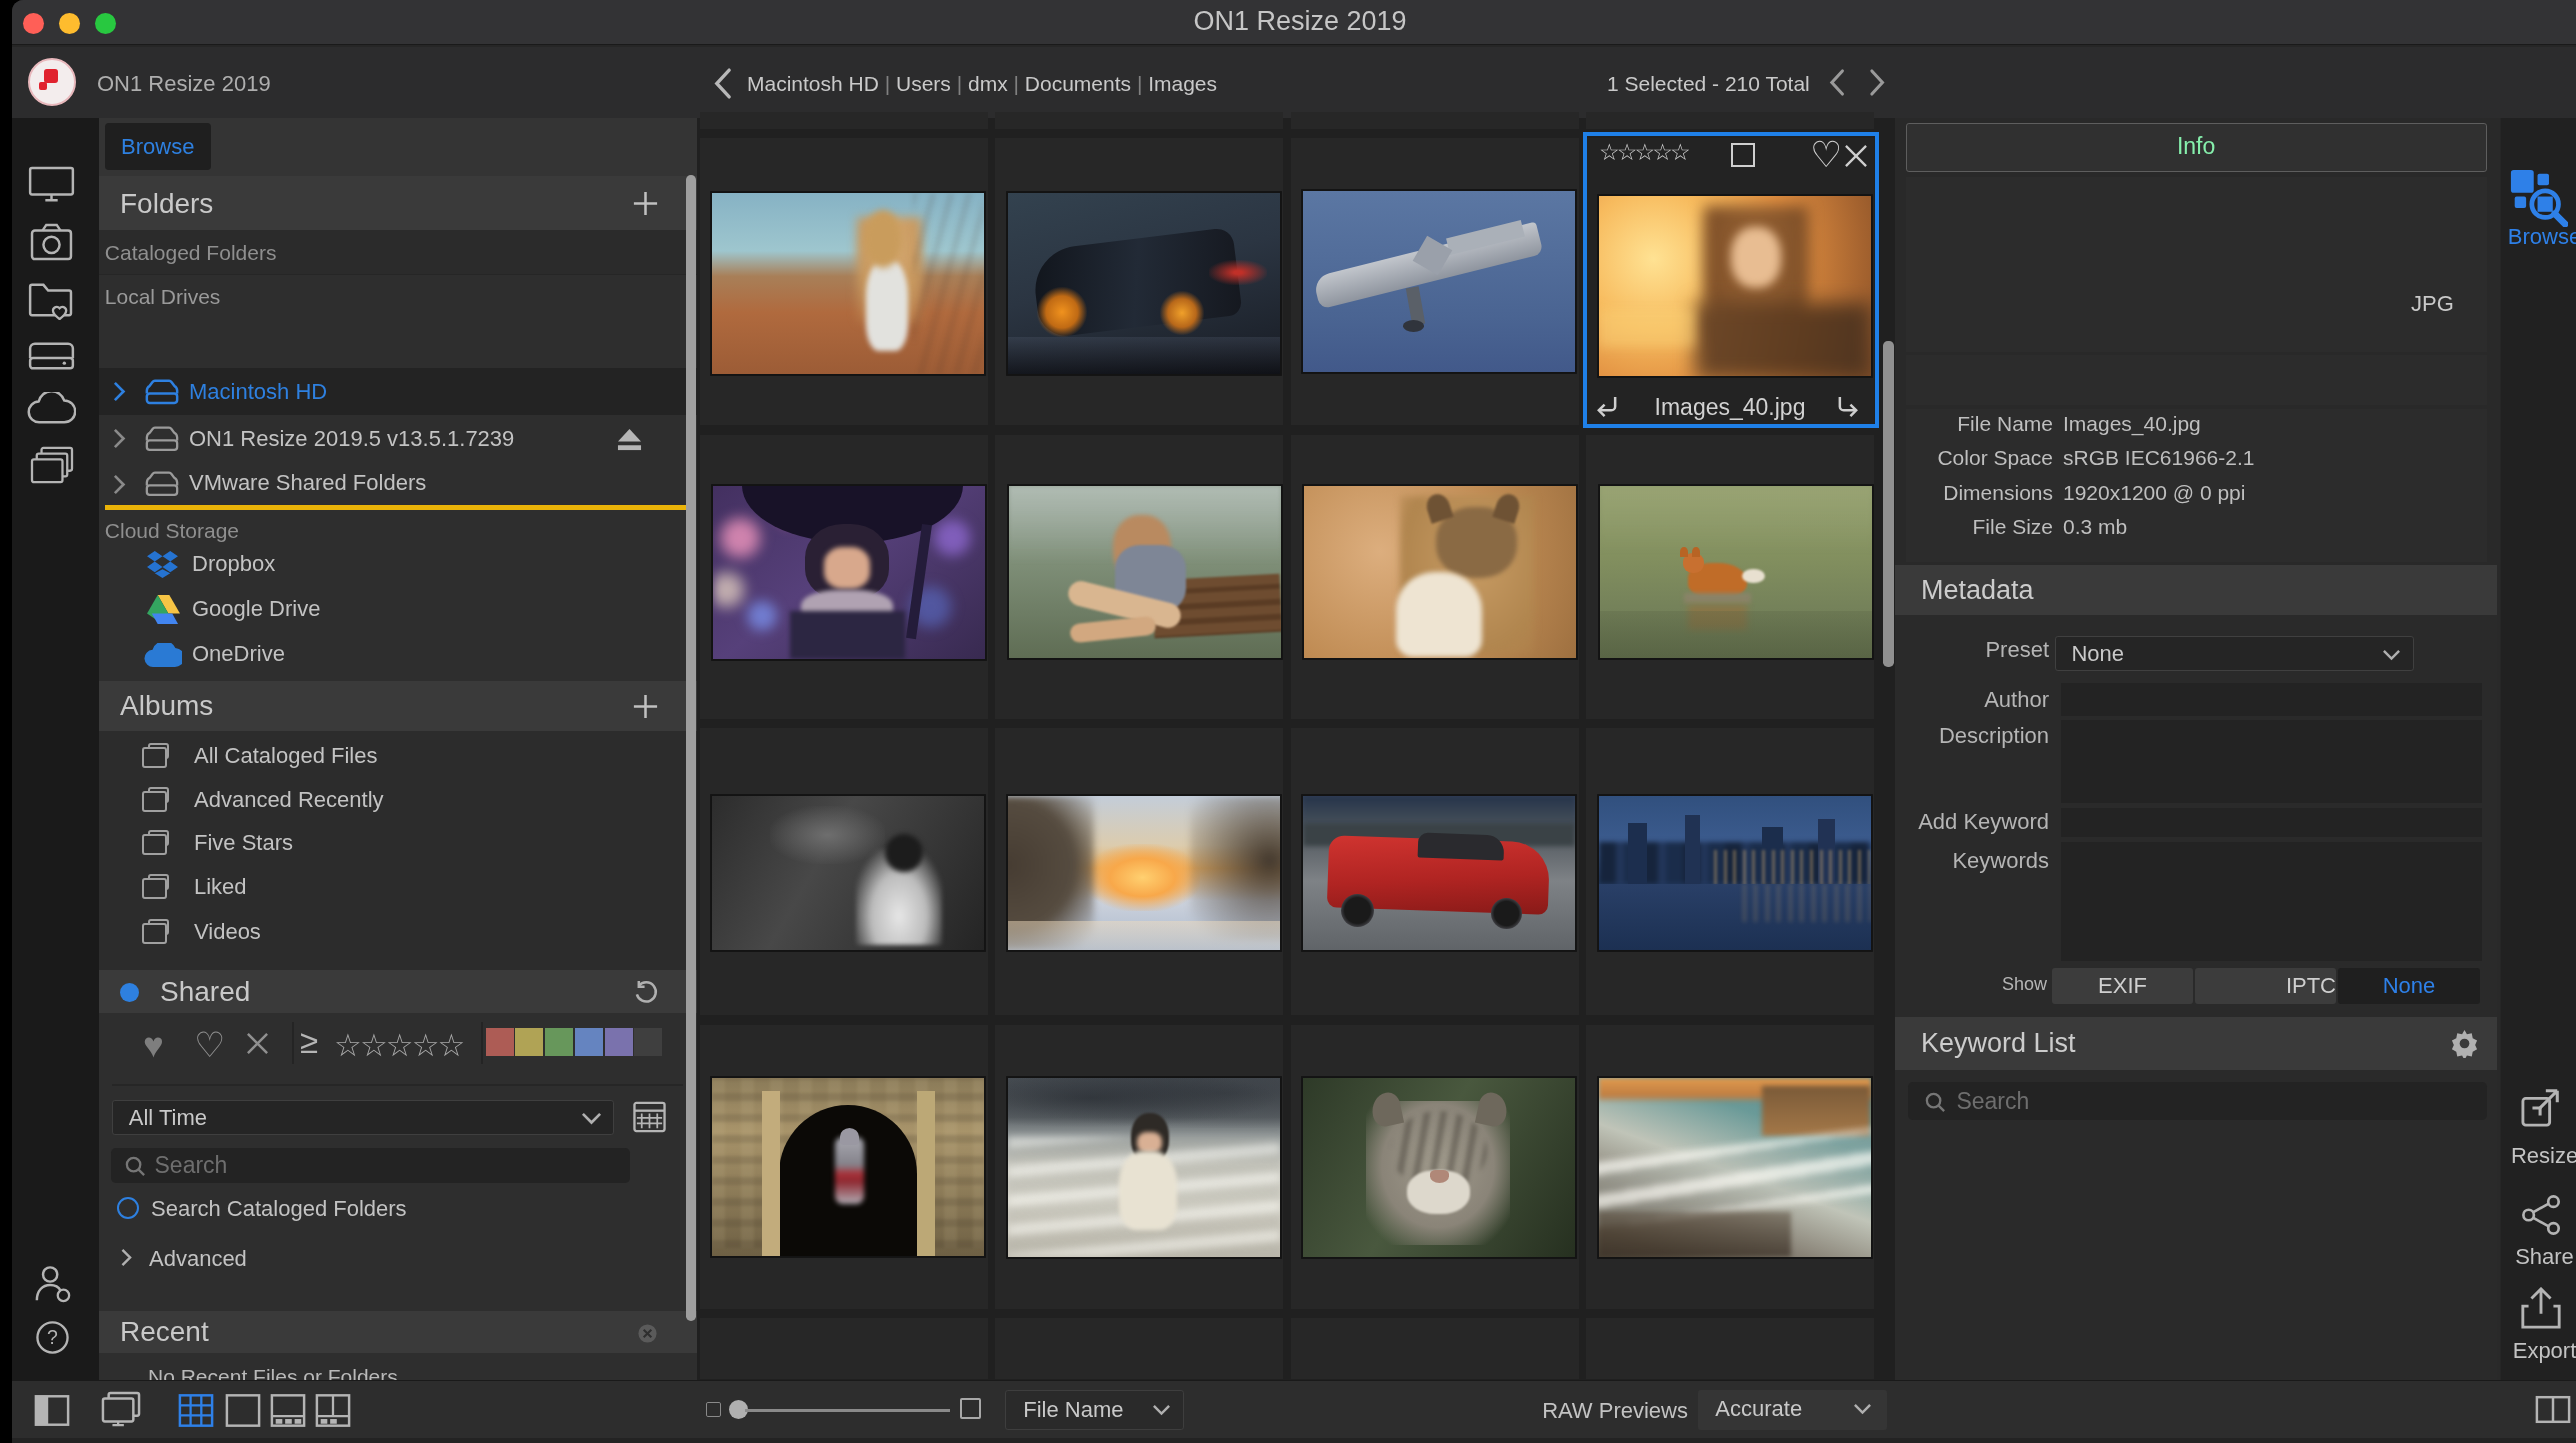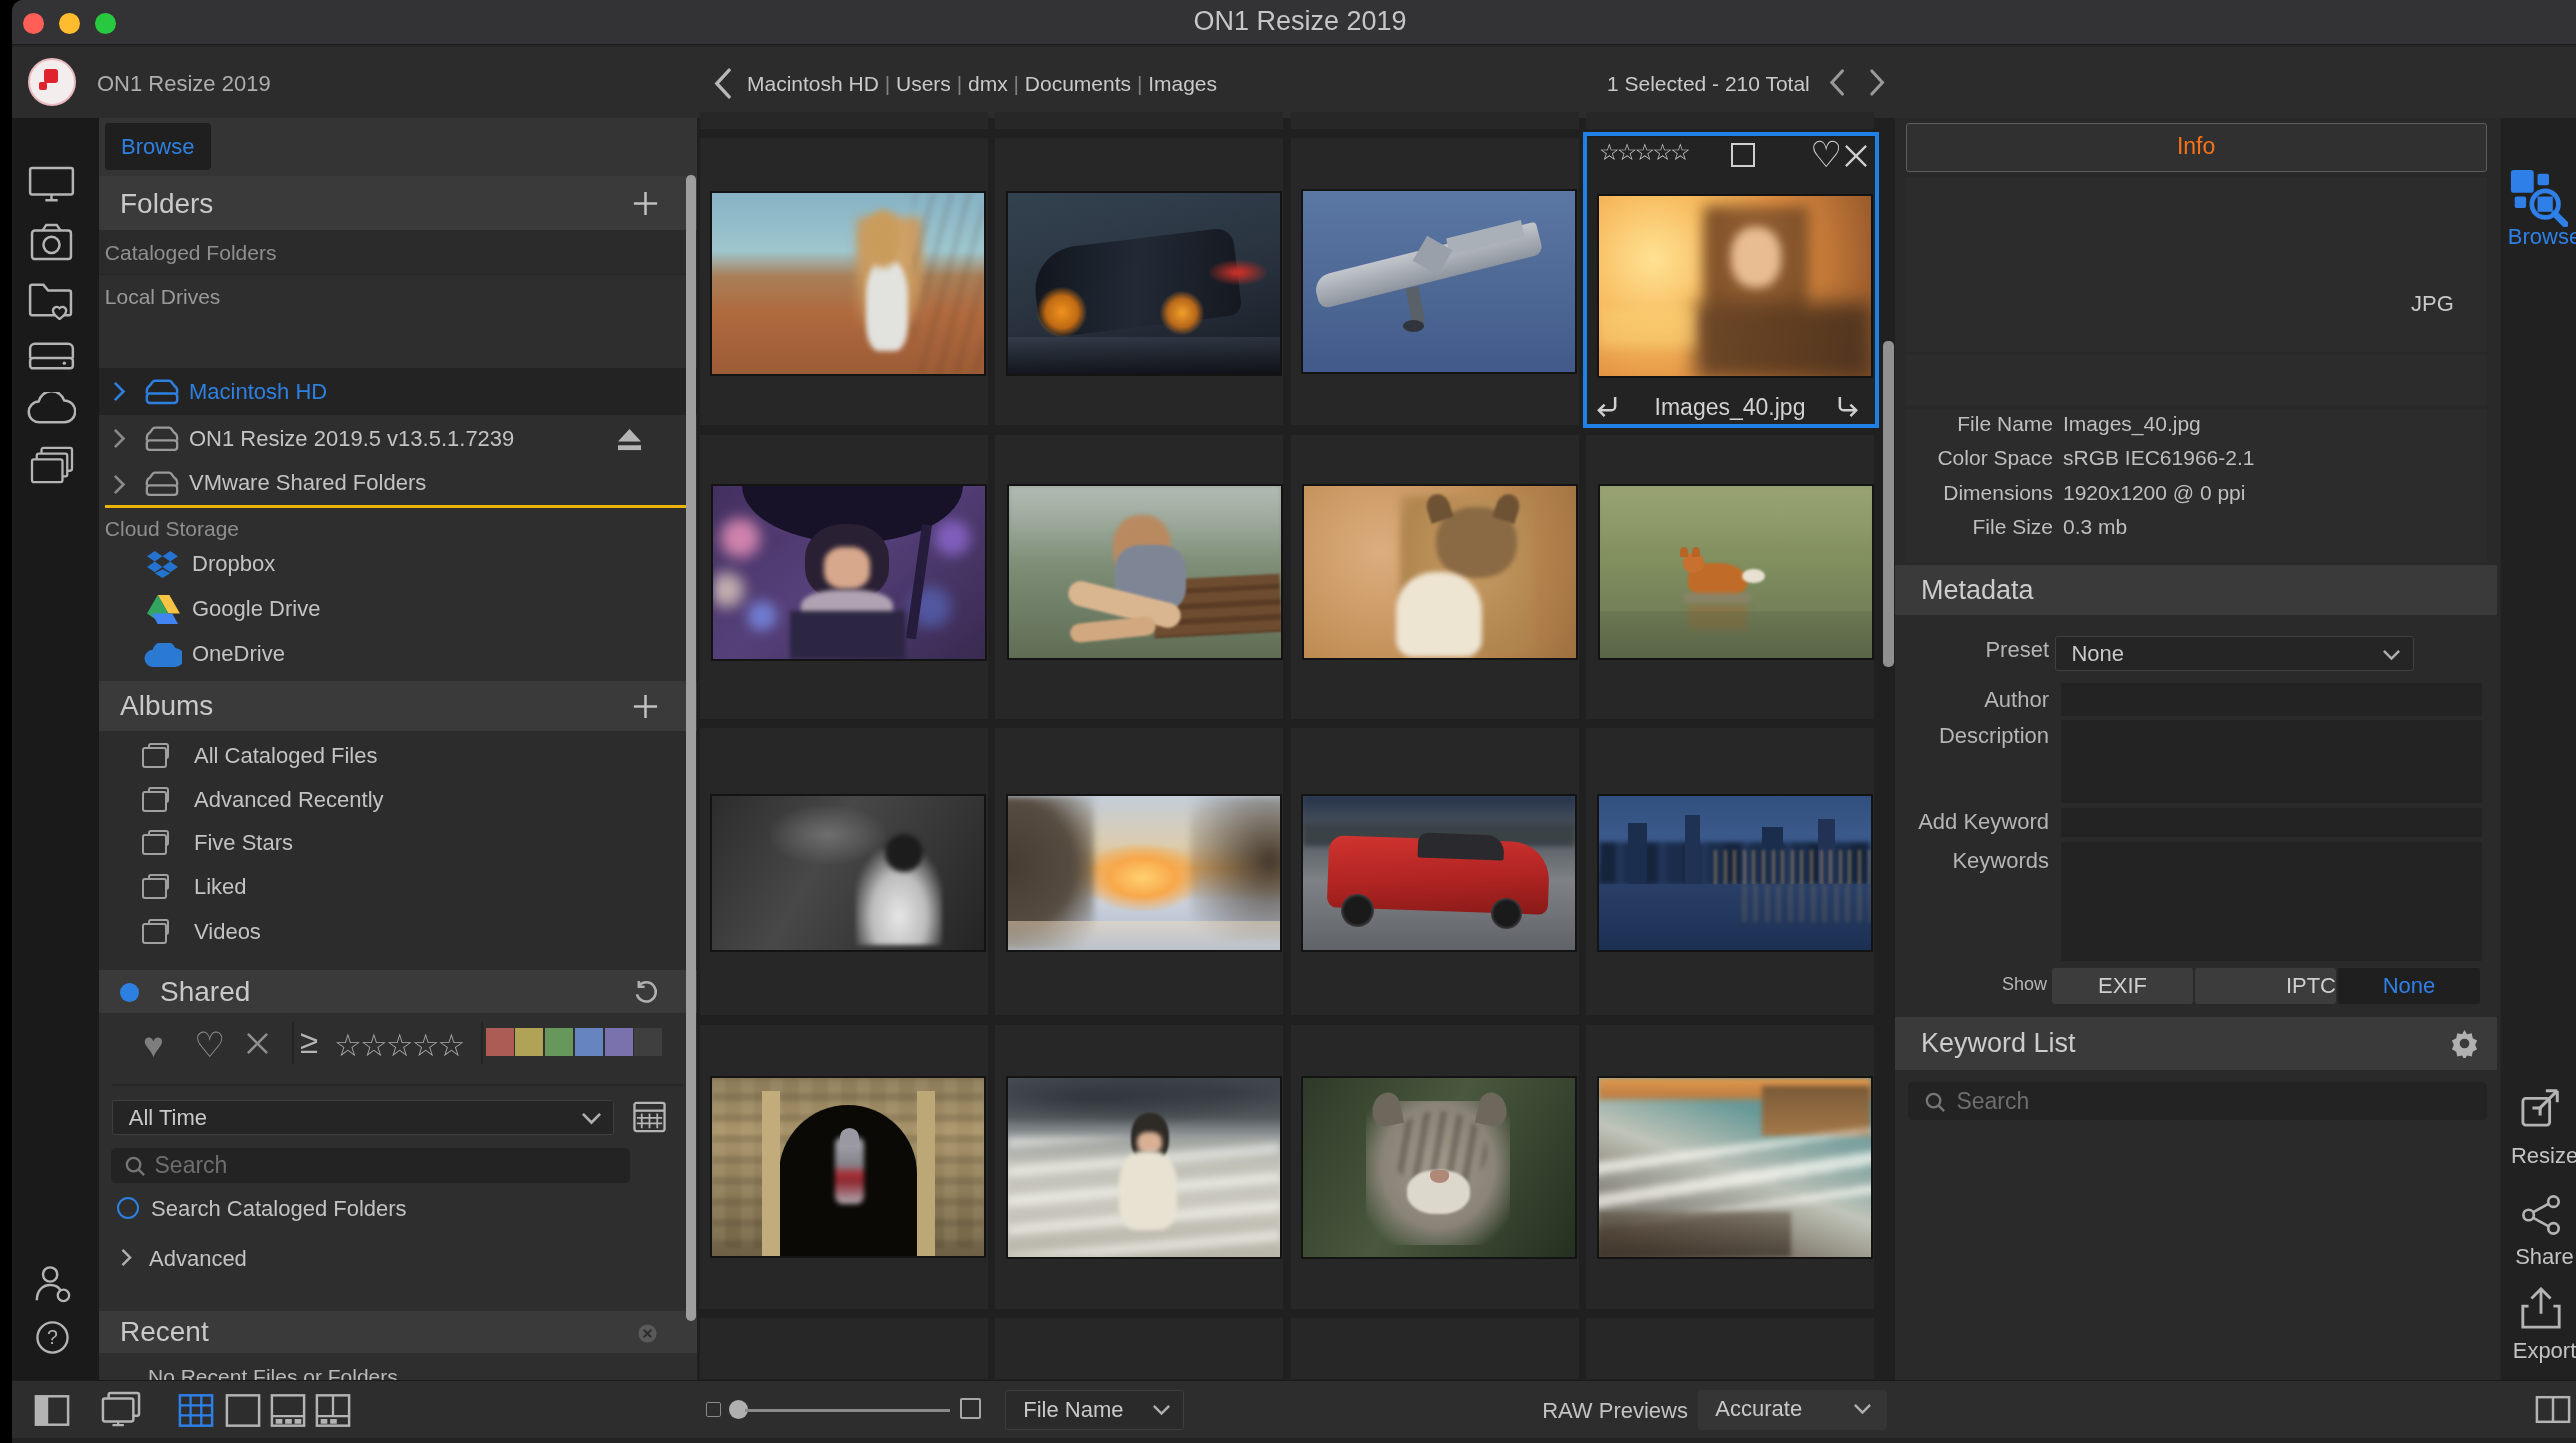--- a/index.html
+++ b/index.html
@@ -123,21 +123,21 @@
     <div class="abs" style="left:0;top:344px;width:598px;height:42px">
       <svg class="abs" style="left:13.4px;top:11.5px" width="13.4" height="21" viewBox="0 0 14 22">
           <path d="M3 2 l9 9 l-9 9" stroke="#8a8a8a" stroke-width="2.8" fill="none"></path>
         </svg>
       <svg class="abs" style="left:45px;top:7.7px" width="36" height="28" viewBox="0 0 38 29">
           <path d="M3 16 V13 a6 6 0 0 1 3-5 l3-4 a3 3 0 0 1 2.5-1.4 h15 A3 3 0 0 1 29 4 l3 4 a6 6 0 0 1 3 5 v3" stroke="#9a9a9a" stroke-width="2.4" fill="none"></path>
           <rect x="3" y="16" width="32" height="10" rx="3" stroke="#9a9a9a" stroke-width="2.4" fill="none"></rect>
         </svg>
       <div class="abs item" style="left:90px;top:0;line-height:42px">VMware Shared Folders</div>
     </div>
-    <div class="abs lbl" style="left:5.8px;top:387px;height:42px;line-height:42px;border-top:3px solid #eab308;width:586px">Cloud Storage</div>
+    <div class="abs lbl" style="left:5.8px;top:387px;height:42px;line-height:42px;border-top:5px solid #eab308;width:586px">Cloud Storage</div>
     <div class="abs" style="left:0;top:423px;width:598px;height:45px">
       <svg class="abs" style="left:47px;top:8.6px" width="33" height="29" viewBox="0 0 34 30">
           <path d="M9 1 L17 6.5 L9 12 L1 6.5 z M25 1 L33 6.5 L25 12 L17 6.5 z M9 12 L17 17.5 L9 23 L1 17.5 z M25 12 L33 17.5 L25 23 L17 17.5 z" fill="#2573d1"></path>
           <path d="M9 24 L17 29 L25 24 L17 20 z" fill="#2573d1"></path>
         </svg>
       <div class="abs item" style="left:93px;top:0;line-height:45px">Dropbox</div>
     </div>
     <div class="abs" style="left:0;top:468px;width:598px;height:45px">
       <svg class="abs" style="left:47px;top:7.7px" width="35" height="31" viewBox="0 0 36 32">
           <path d="M12 1 h12 L35 20 h-12 z" fill="#f6c445"></path>
@@ -401,21 +401,21 @@
         <path d="M11 12 L5 18 L11 24" stroke="#cfcfcf" stroke-width="2.6" fill="none"></path>
       </svg>
     <svg class="abs" style="left:1139px;top:275px" width="25" height="27" viewBox="0 0 26 28">
         <path d="M4 4 v10 a4 4 0 0 0 4 4 h12" stroke="#cfcfcf" stroke-width="2.6" fill="none"></path>
         <path d="M15 12 l6 6 l-6 6" stroke="#cfcfcf" stroke-width="2.6" fill="none"></path>
       </svg>
 
     <div class="abs" style="left:1186px;top:223px;width:10.6px;height:326px;background:#909090;border-radius:4.8px"></div>
   </div>
   <div id="rightpanel">
-    <div class="abs" style="left:10.6px;top:4.8px;width:581px;height:49px;background:#303030;border:1.9px solid #5e5e5e;border-radius:2.9px;text-align:center;line-height:45px;color:#f97316;font-size:23px">Info</div>
+    <div class="abs" style="left:10.6px;top:4.8px;width:581px;height:49px;background:#303030;border:1.9px solid #5e5e5e;border-radius:2.9px;text-align:center;line-height:45px;color:#86efac;font-size:23px">Info</div>
     <div class="abs" style="left:10.6px;top:59px;width:581px;height:175px;background:#2c2c2c"></div>
     <div class="abs" style="left:516px;top:173px;color:#c9c9c9;font-size:22px">JPG</div>
     <div class="abs" style="left:10.6px;top:237px;width:581px;height:50px;background:#2c2c2c"></div>
     <div class="abs" style="left:10.6px;top:291px;width:581px;height:153px;background:#2c2c2c"></div>
     <div class="abs" style="left:0;top:294px;width:158px;text-align:right;color:#bfbfbf;font-size:21px">File Name</div>
       <div class="abs" style="left:168px;top:294px;color:#bfbfbf;font-size:21px">Images_40.jpg</div>
     <div class="abs" style="left:0;top:328px;width:158px;text-align:right;color:#bfbfbf;font-size:21px">Color Space</div>
       <div class="abs" style="left:168px;top:328px;color:#bfbfbf;font-size:21px">sRGB IEC61966-2.1</div>
     <div class="abs" style="left:0;top:363px;width:158px;text-align:right;color:#bfbfbf;font-size:21px">Dimensions</div>
       <div class="abs" style="left:168px;top:363px;color:#bfbfbf;font-size:21px">1920x1200 @ 0 ppi</div>

